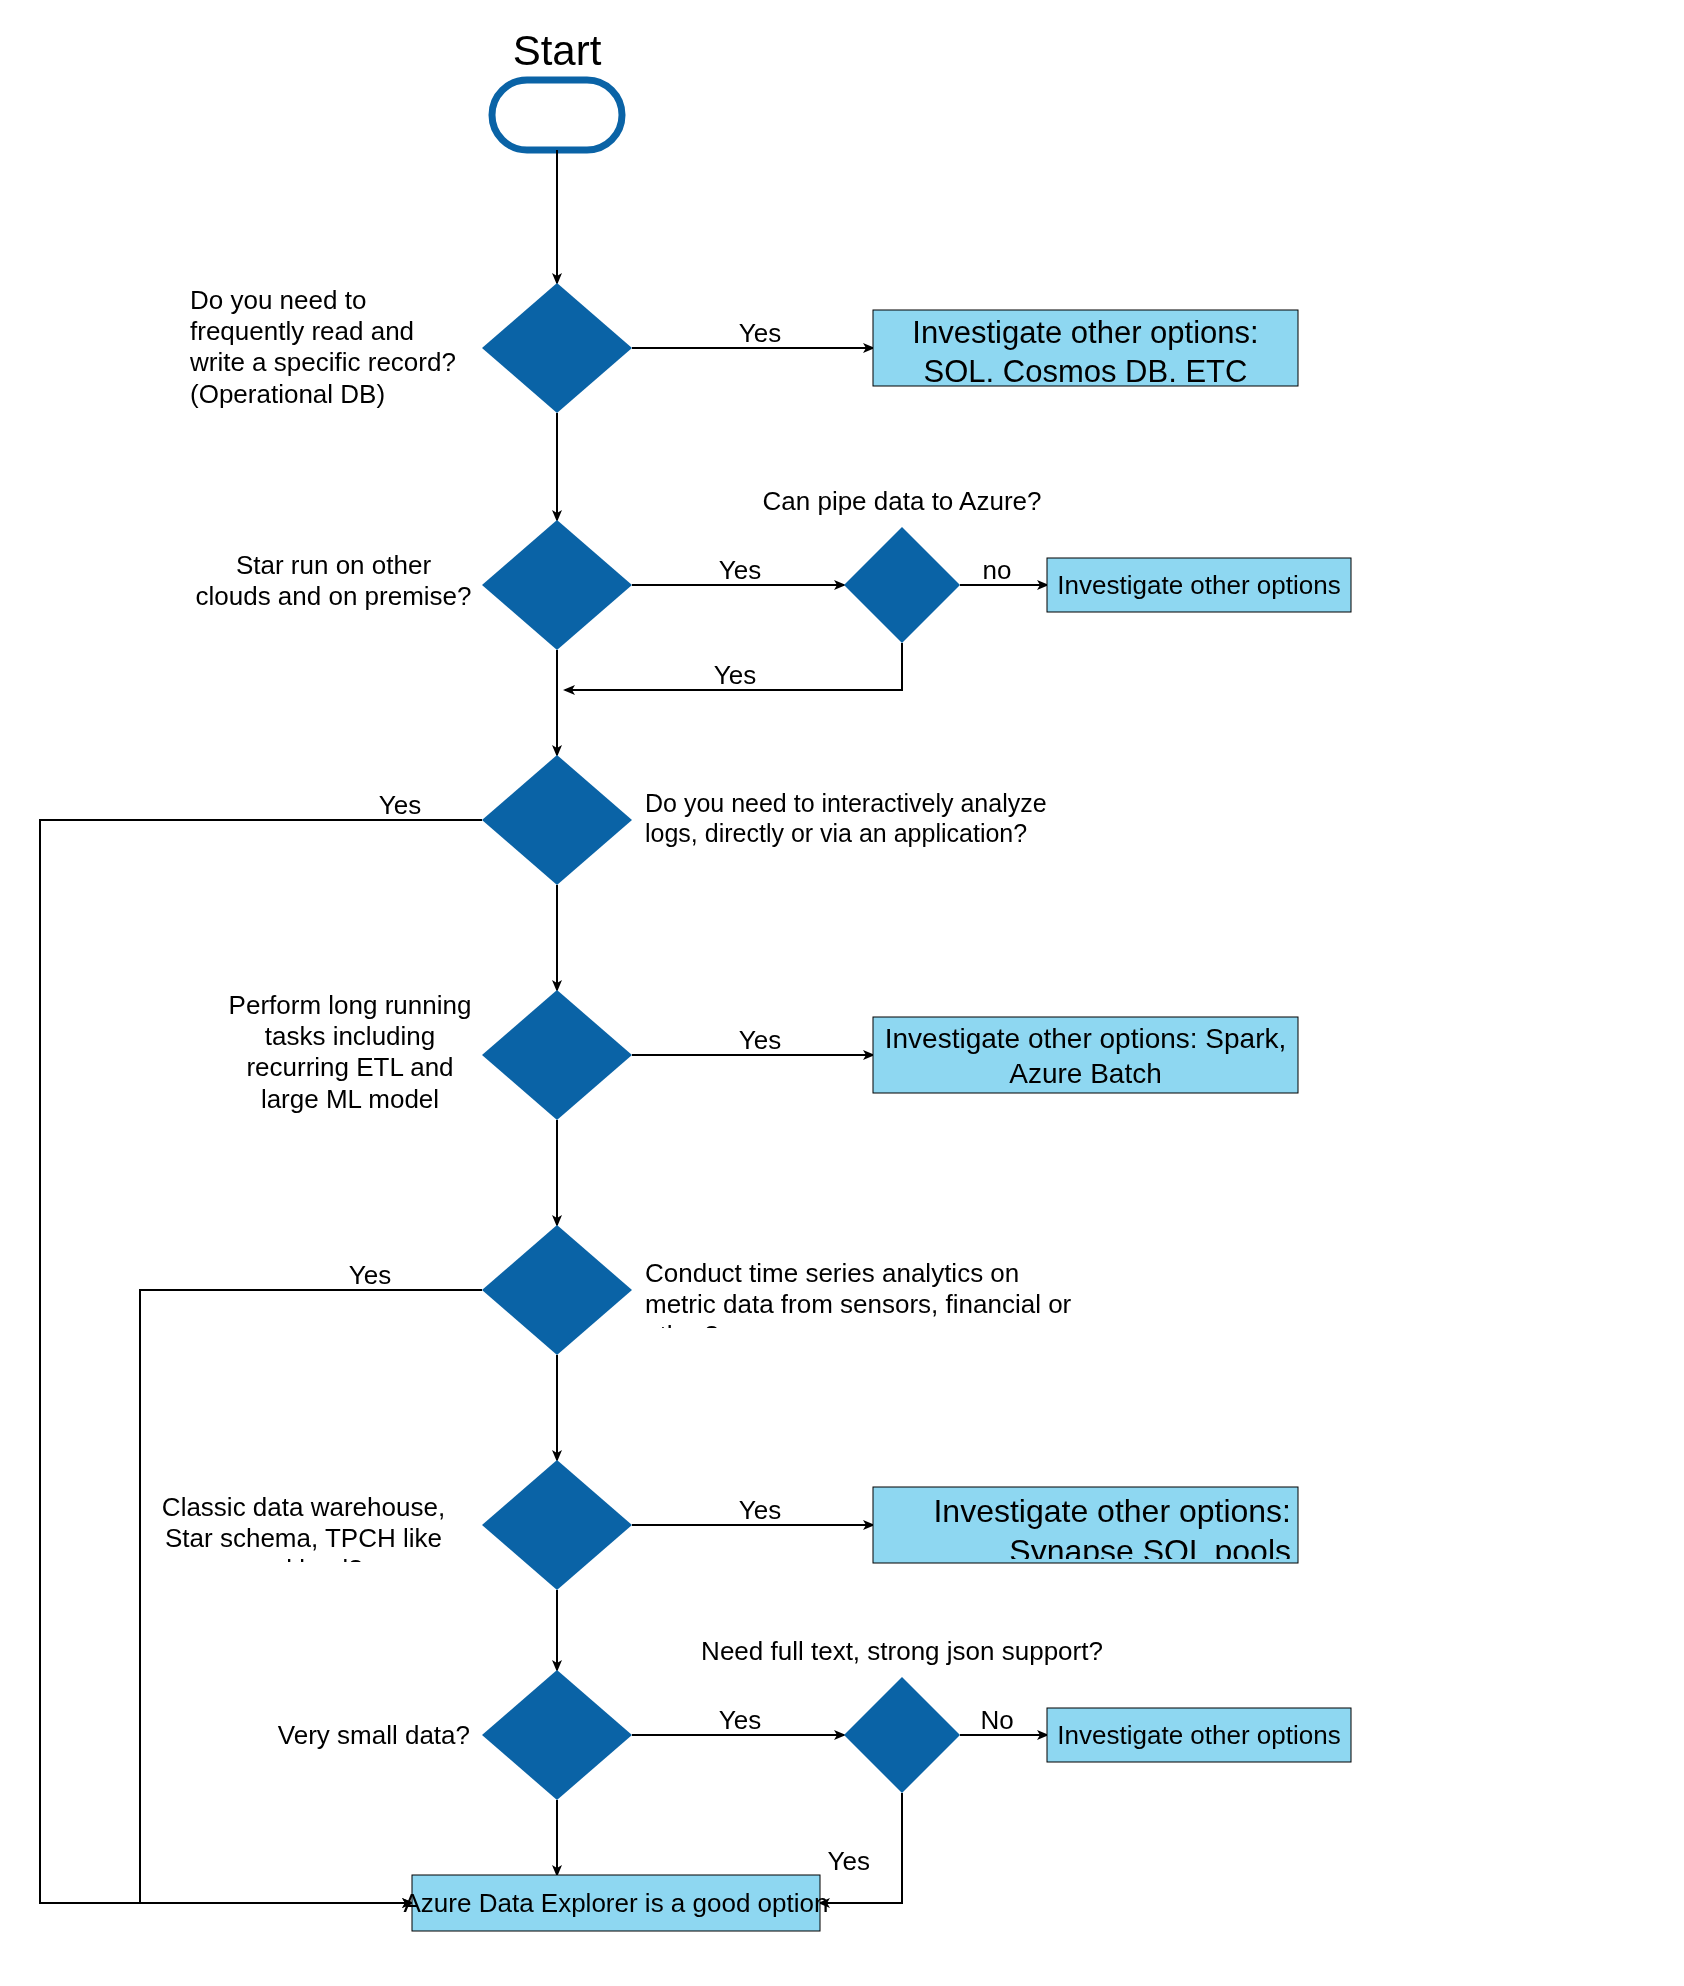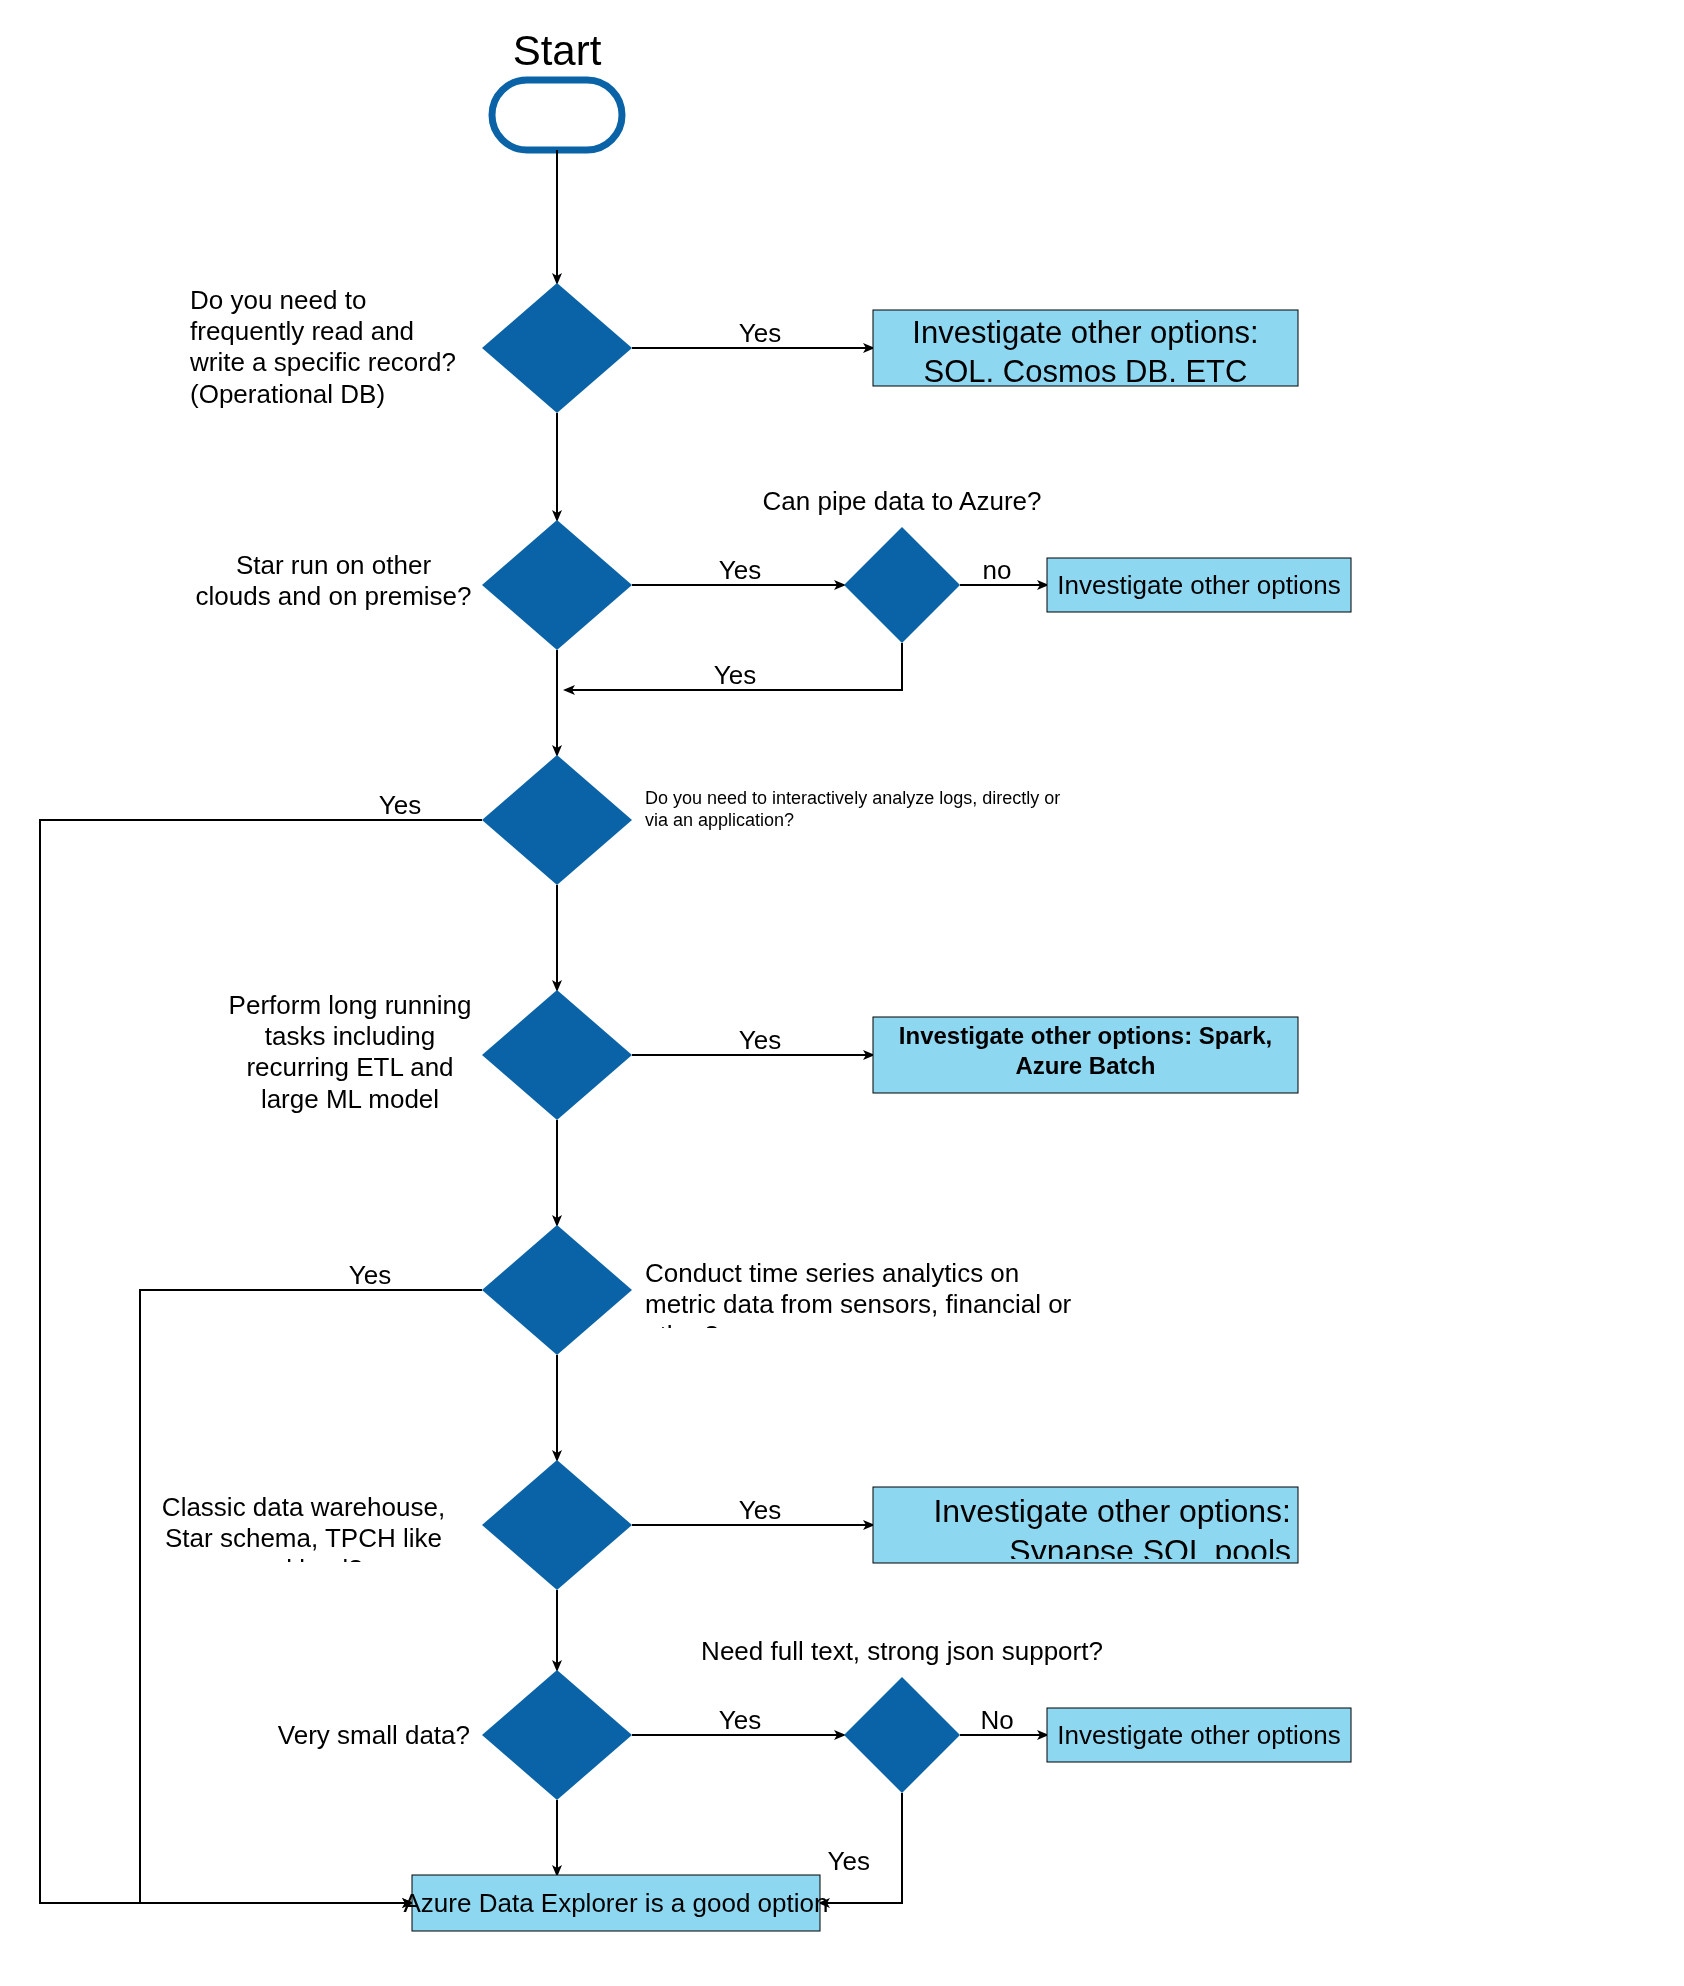--- a/index.html
+++ b/index.html
@@ -83,21 +83,21 @@
   <rect x="1047" y="558" width="304" height="54" class="process-box"></rect>
   <text x="1199" y="594" class="node-label" text-anchor="middle">Investigate other options</text>
 
   <path d="M902,643 L902,690 L565,690" stroke="#000" stroke-width="2" marker-end="url(#arrow)" fill="none"></path>
   <text x="735" y="684" class="edge-label" text-anchor="middle">Yes</text>
 
   <path d="M557,650 L557,755" stroke="#000" stroke-width="2" marker-end="url(#arrow)" fill="none"></path>
 
   <polygon points="557,755 632,820 557,885 482,820" fill="#0a63a6"></polygon>
   <foreignObject x="645" y="788" width="420" height="70">
-    <div xmlns="http://www.w3.org/1999/xhtml" style="font-size:18px; text-align:left; line-height:1.2;">
+    <div xmlns="http://www.w3.org/1999/xhtml" style="font-size:25px; text-align:left; line-height:1.2;">
       <span>Do you need to interactively analyze logs, directly or via an application?</span>
     </div>
   </foreignObject>
 
   <path d="M482,820 L40,820 L40,1903 L412,1903" stroke="#000" stroke-width="2" marker-end="url(#arrow)" fill="none"></path>
   <text x="400" y="814" class="edge-label" text-anchor="middle">Yes</text>
 
   <path d="M557,885 L557,990" stroke="#000" stroke-width="2" marker-end="url(#arrow)" fill="none"></path>
 
   <polygon points="557,990 632,1055 557,1120 482,1055" fill="#0a63a6"></polygon>
@@ -105,21 +105,21 @@
     <div xmlns="http://www.w3.org/1999/xhtml" style="font-size:26px; text-align:center; line-height:1.2;margin-left:38px;">
       <span>Perform long running tasks including recurring ETL and large ML model training?</span>
     </div>
   </foreignObject>
 
   <path d="M632,1055 L873,1055" stroke="#000" stroke-width="2" marker-end="url(#arrow)" fill="none"></path>
   <text x="760" y="1049" class="edge-label" text-anchor="middle">Yes</text>
 
   <rect x="873" y="1017" width="425" height="76" class="process-box"></rect>
   <foreignObject x="880" y="1021" width="411" height="68">
-    <div xmlns="http://www.w3.org/1999/xhtml" style="font-size:24px; text-align:center; line-height:1.25;font-weight:bold;">
+    <div xmlns="http://www.w3.org/1999/xhtml" style="font-size:28px; text-align:center; line-height:1.25;">
       <span>Investigate other options: Spark, Azure Batch</span>
     </div>
   </foreignObject>
 
   <path d="M557,1120 L557,1225" stroke="#000" stroke-width="2" marker-end="url(#arrow)" fill="none"></path>
 
   <polygon points="557,1225 632,1290 557,1355 482,1290" fill="#0a63a6"></polygon>
   <foreignObject x="645" y="1258" width="440" height="70">
     <div xmlns="http://www.w3.org/1999/xhtml" style="font-size:26px; text-align:left; line-height:1.2;">
       <span>Conduct time series analytics on metric data from sensors, financial or other?</span>

